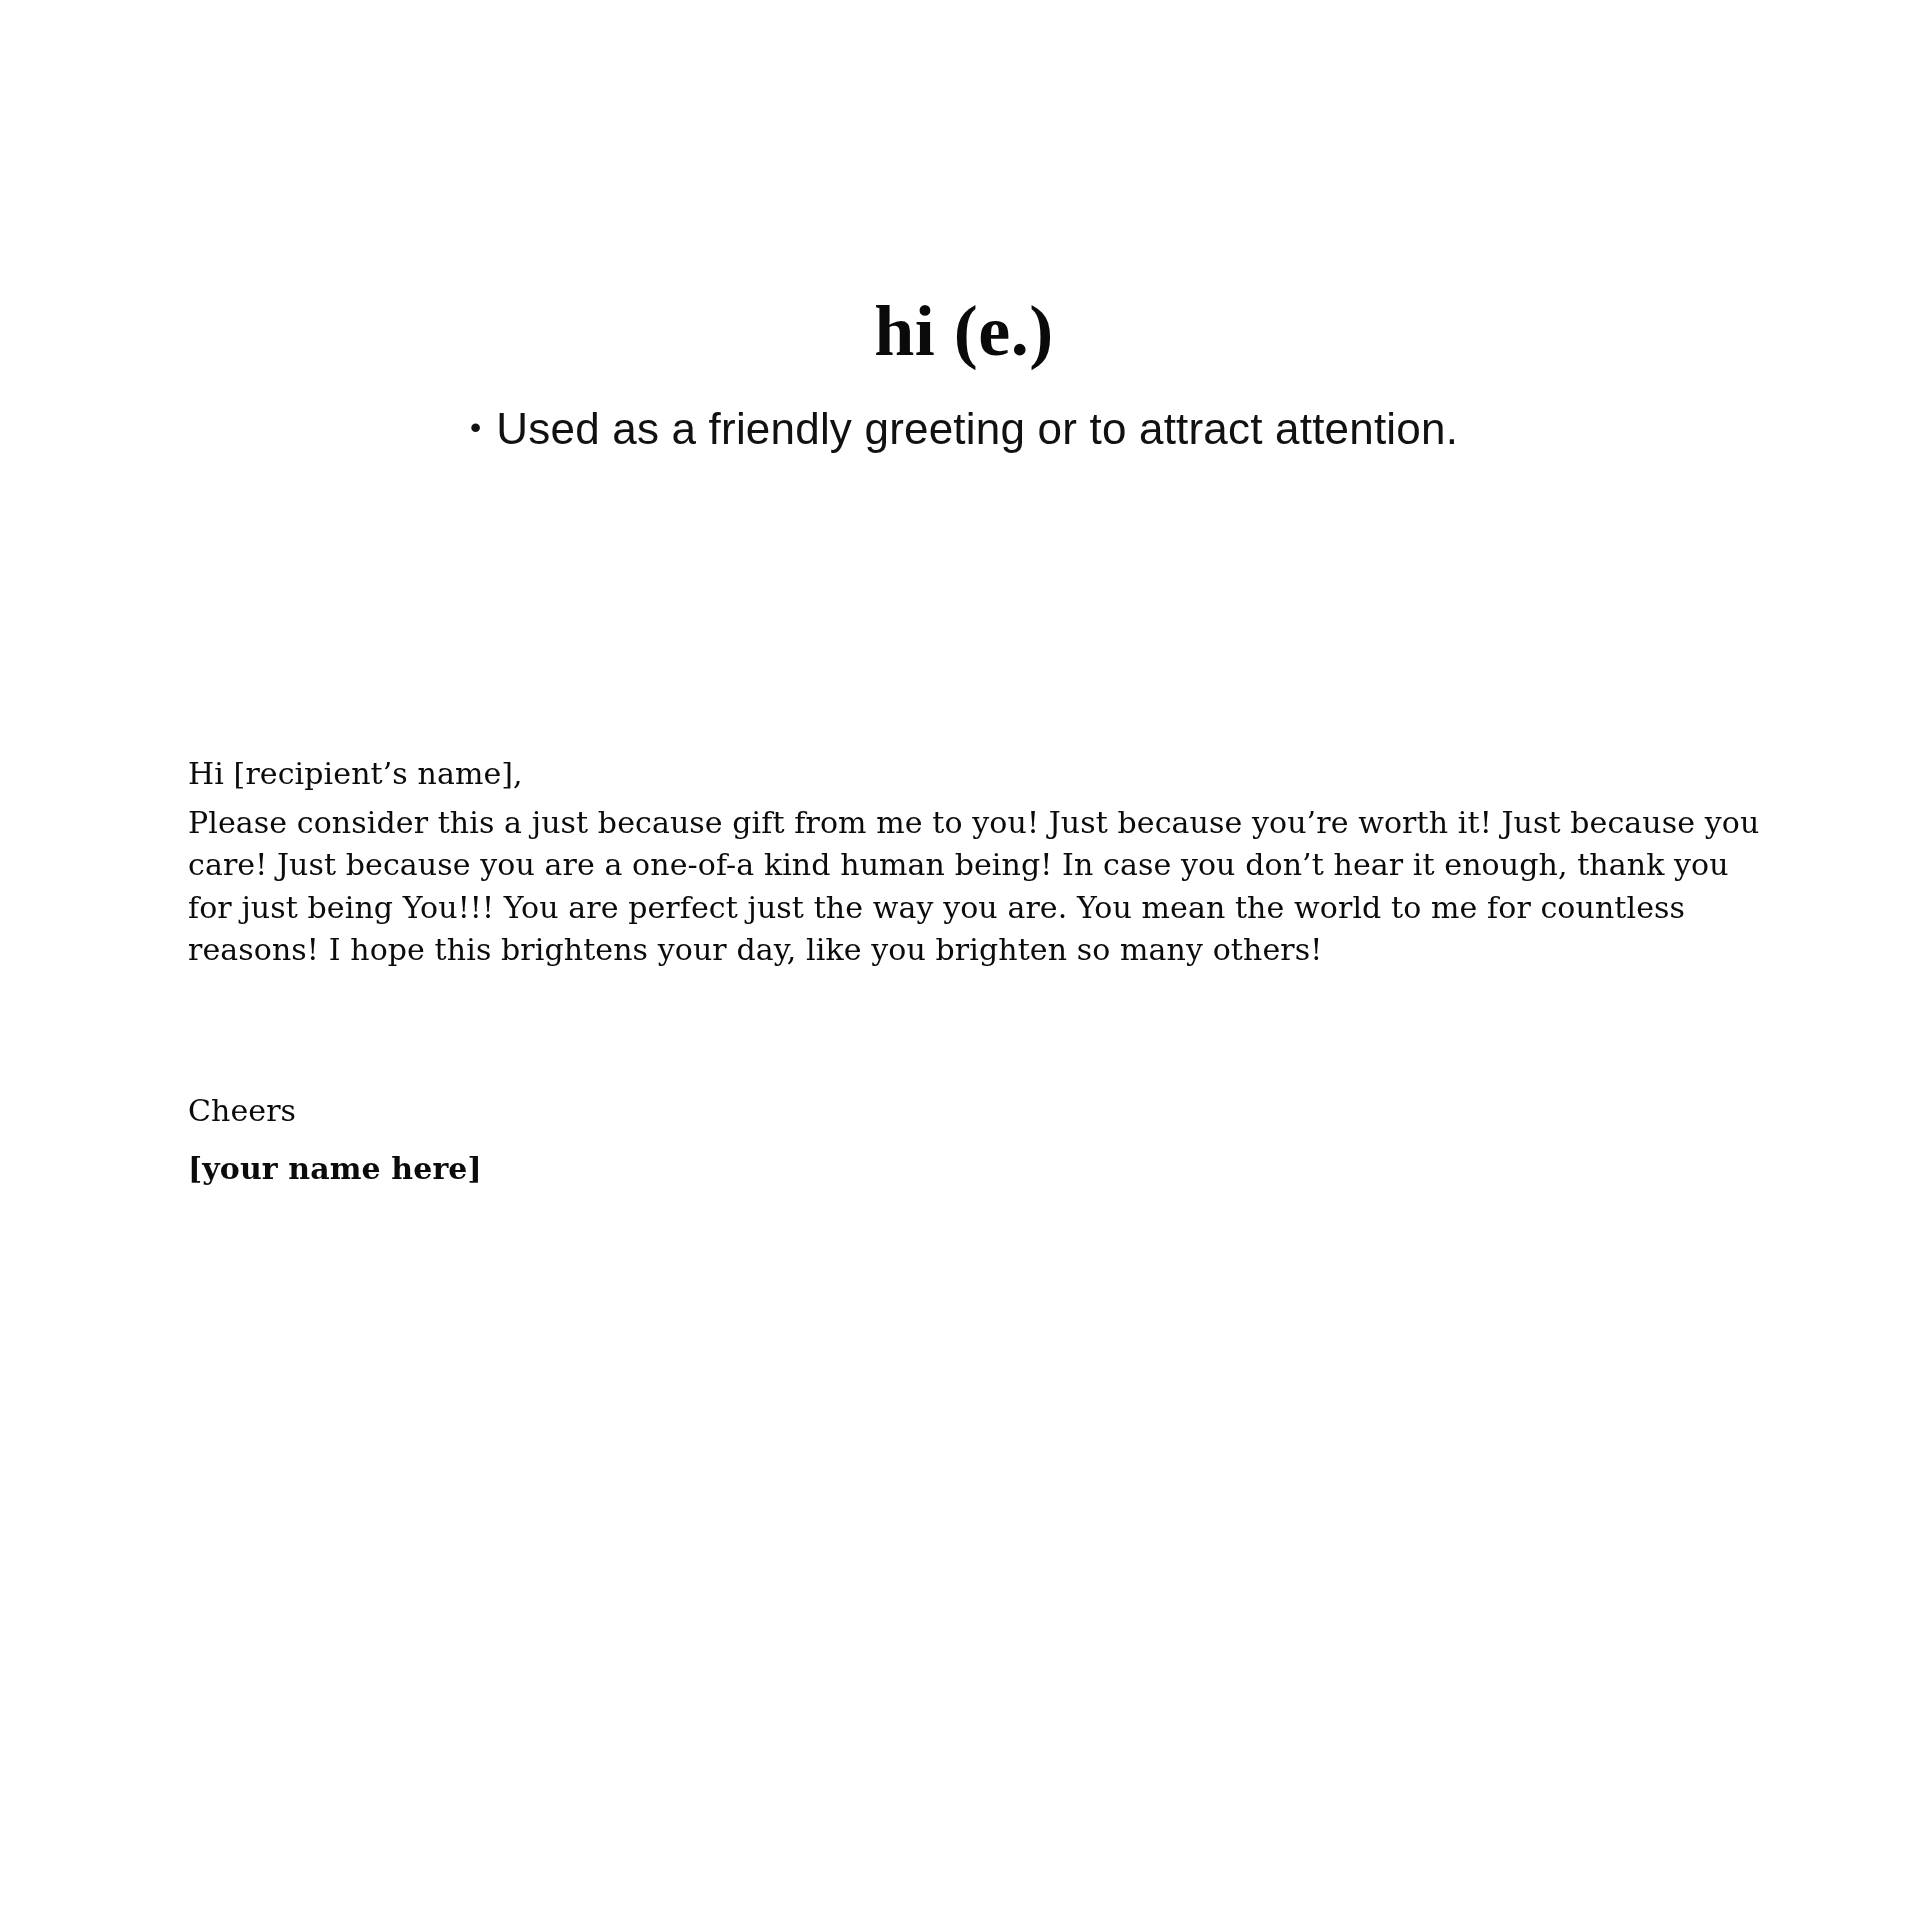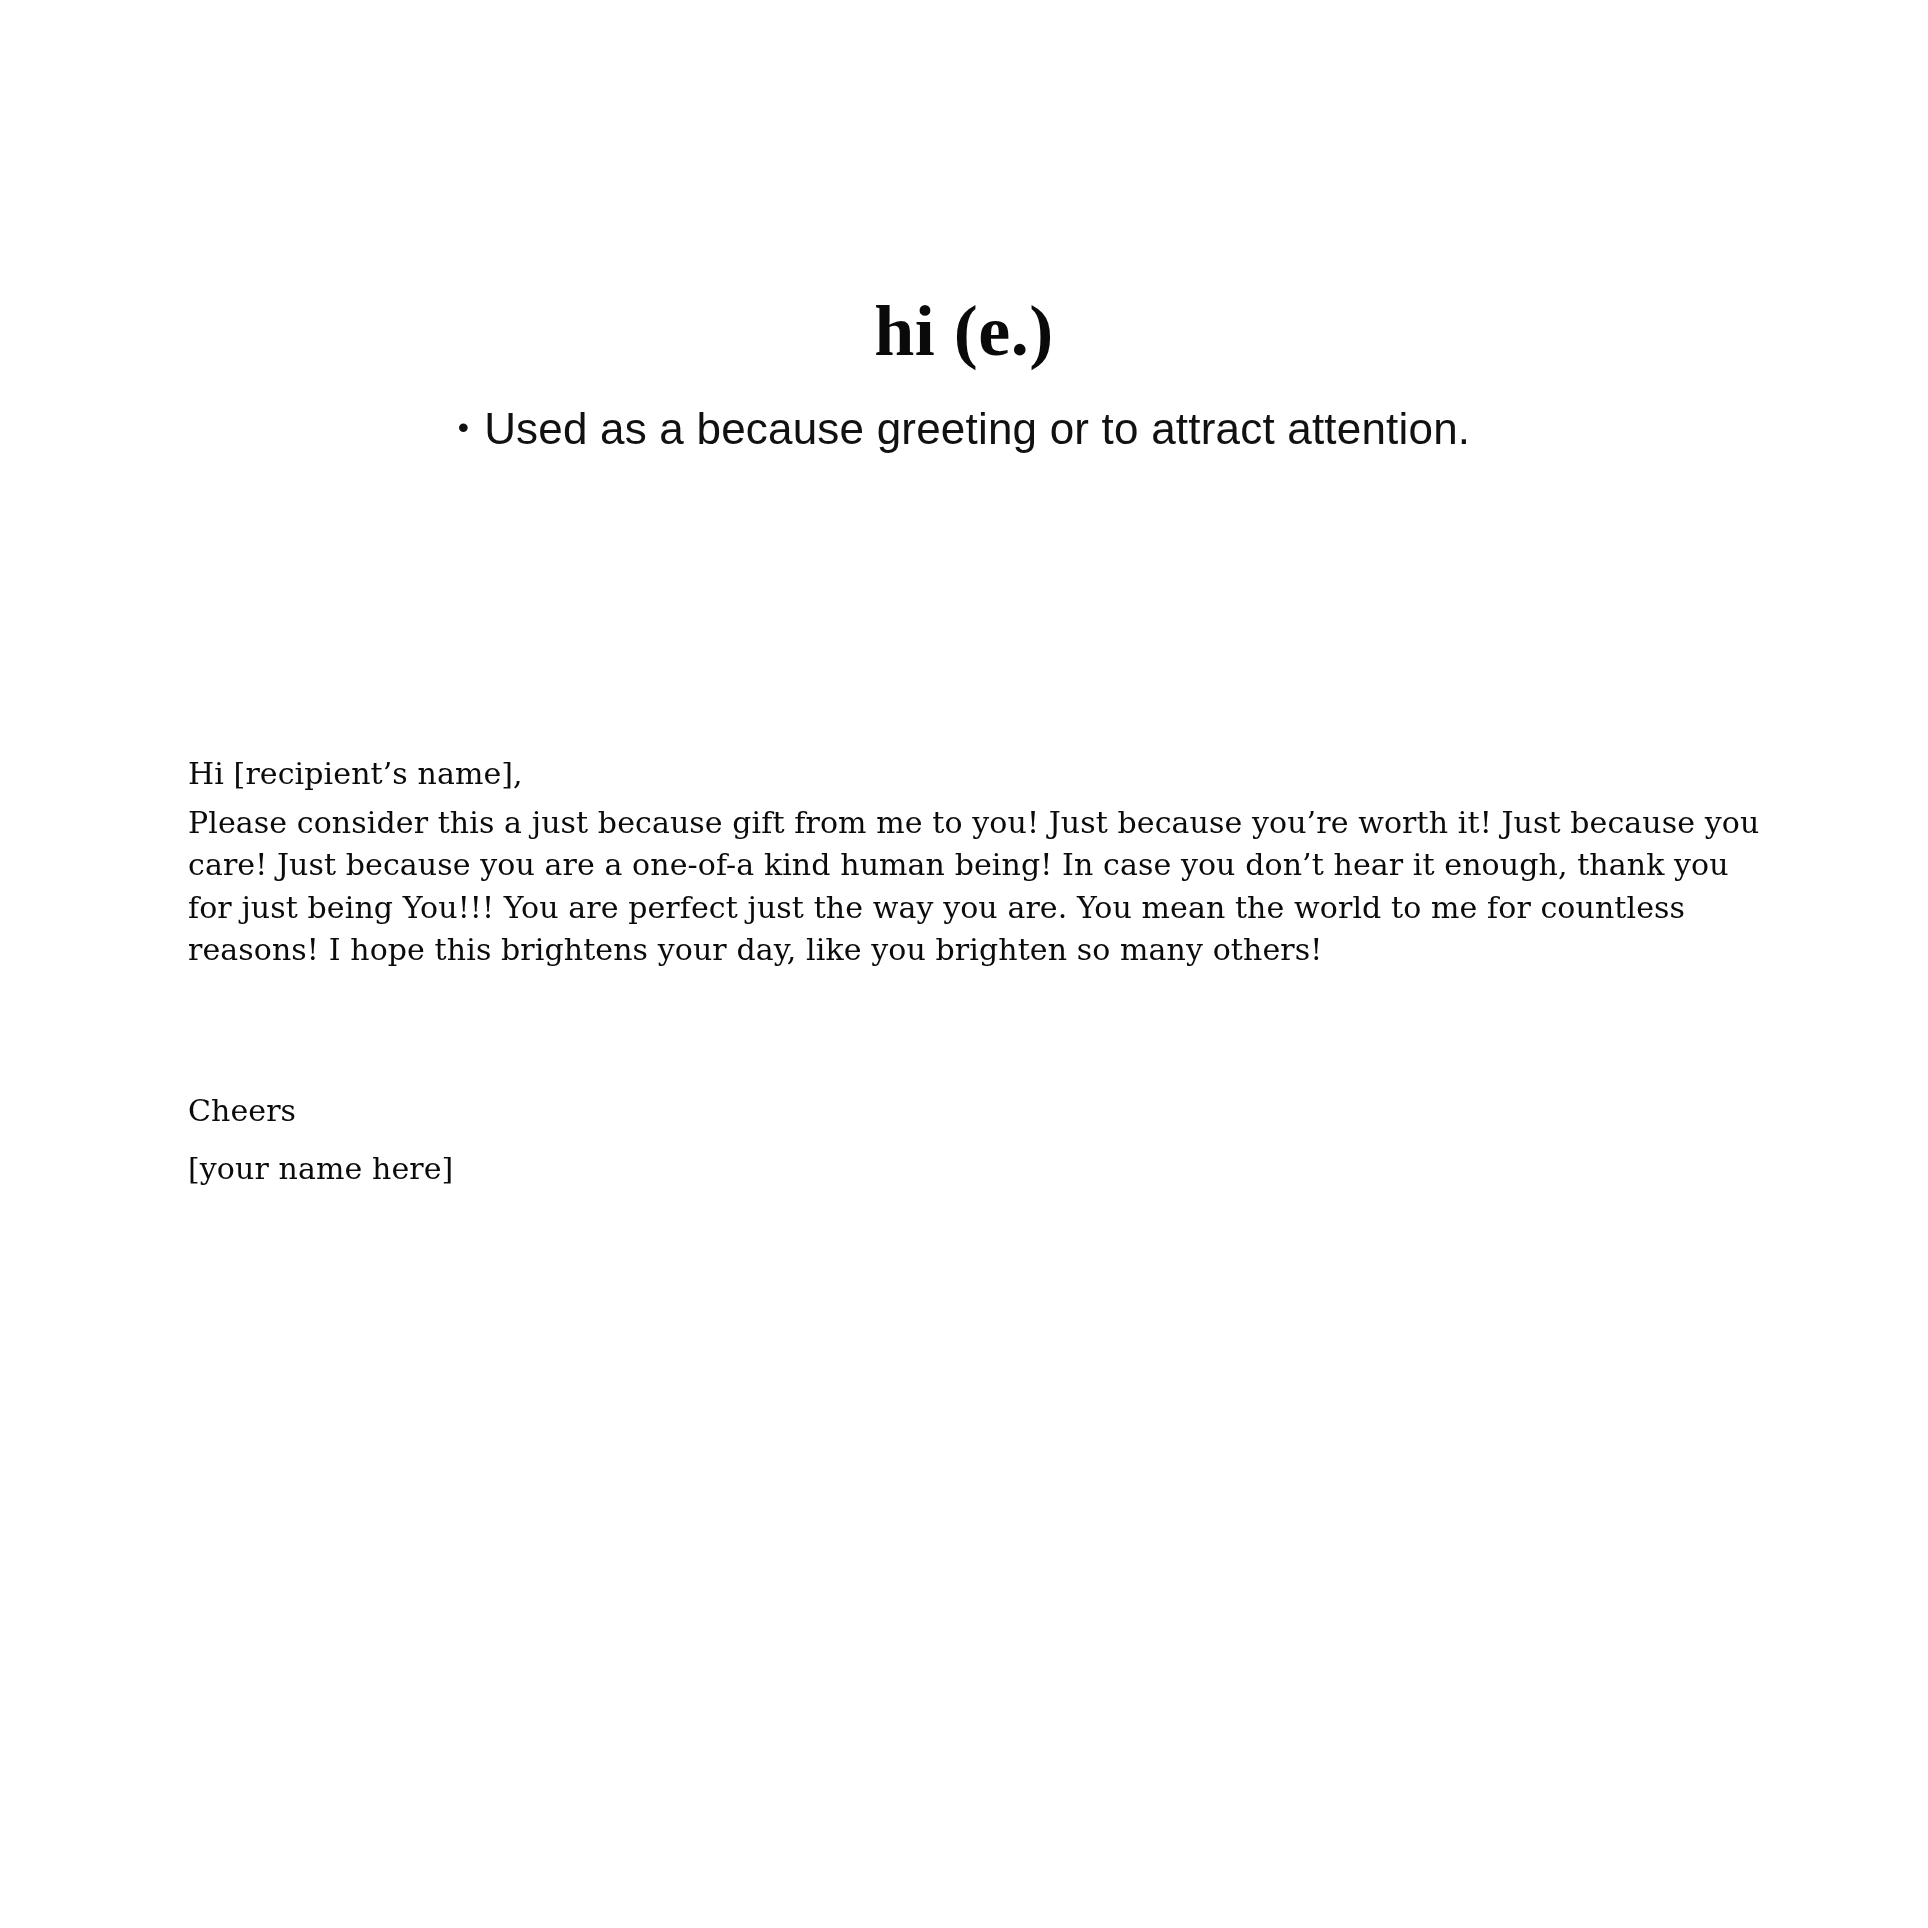--- a/index.html
+++ b/index.html
@@ -84,33 +84,34 @@
     margin-top: 6px;
     text-align: left;
   }
 
   .signoff {
     margin-top: 118px;
   }
 
   .signoff .letter-line + .letter-line {
     margin-top: 15px;
+    font-weight: bold;
   }
 </style>
 </head>
 <body>
 
 <div class="page">
 
   <div class="header-block">
     <h1 class="headword">hi (e.)</h1>
 
     <div class="definition-line">
       <span class="bullet">•</span>
-      <span>Used as a because greeting or to attract attention.</span>
+      <span>Used as a friendly greeting or to attract attention.</span>
     </div>
   </div>
 
   <div class="letter-body">
     <p class="letter-line">Hi [recipient’s name],</p>
 
     <p class="letter-para">Please consider this a just because gift from me to you! Just because you’re worth it! Just because you care! Just because you are a one-of-a kind human being! In case you don’t hear it enough, thank you for just being You!!! You are perfect just the way you are. You mean the world to me for countless reasons! I hope this brightens your day, like you brighten so many others!</p>
 
     <div class="signoff">
       <p class="letter-line">Cheers</p>

